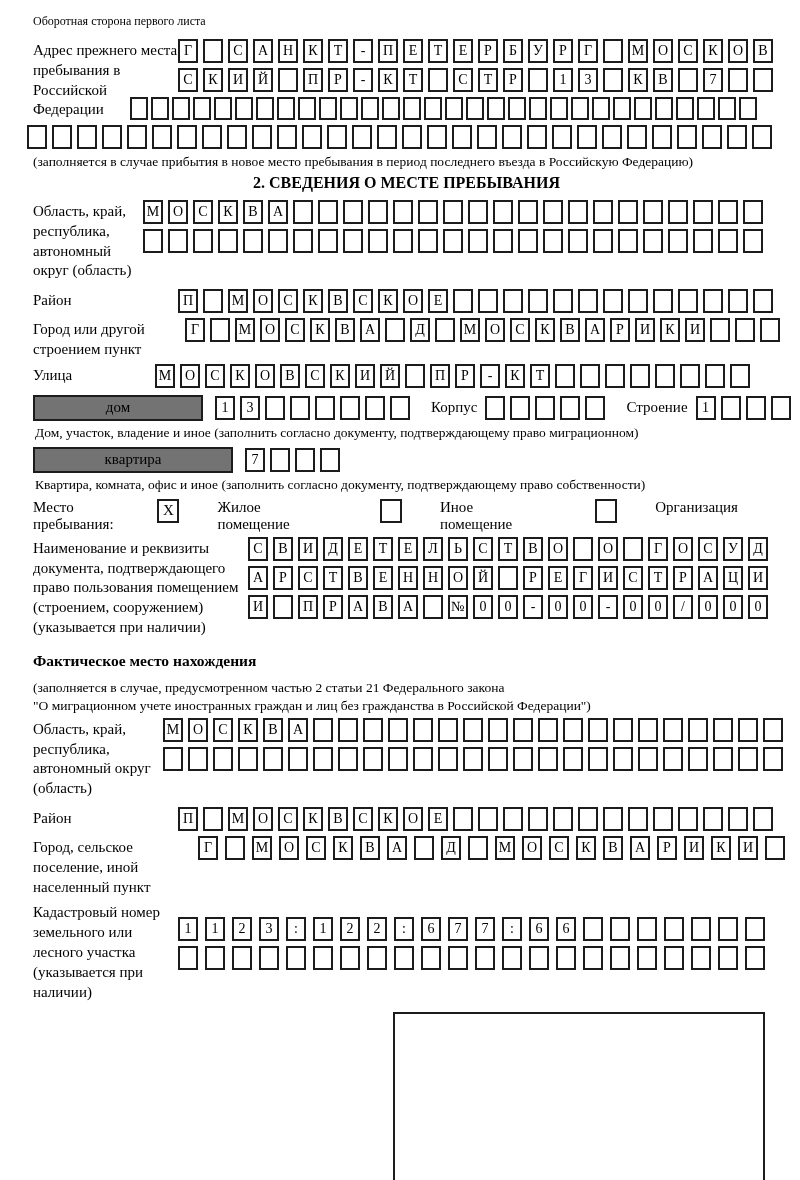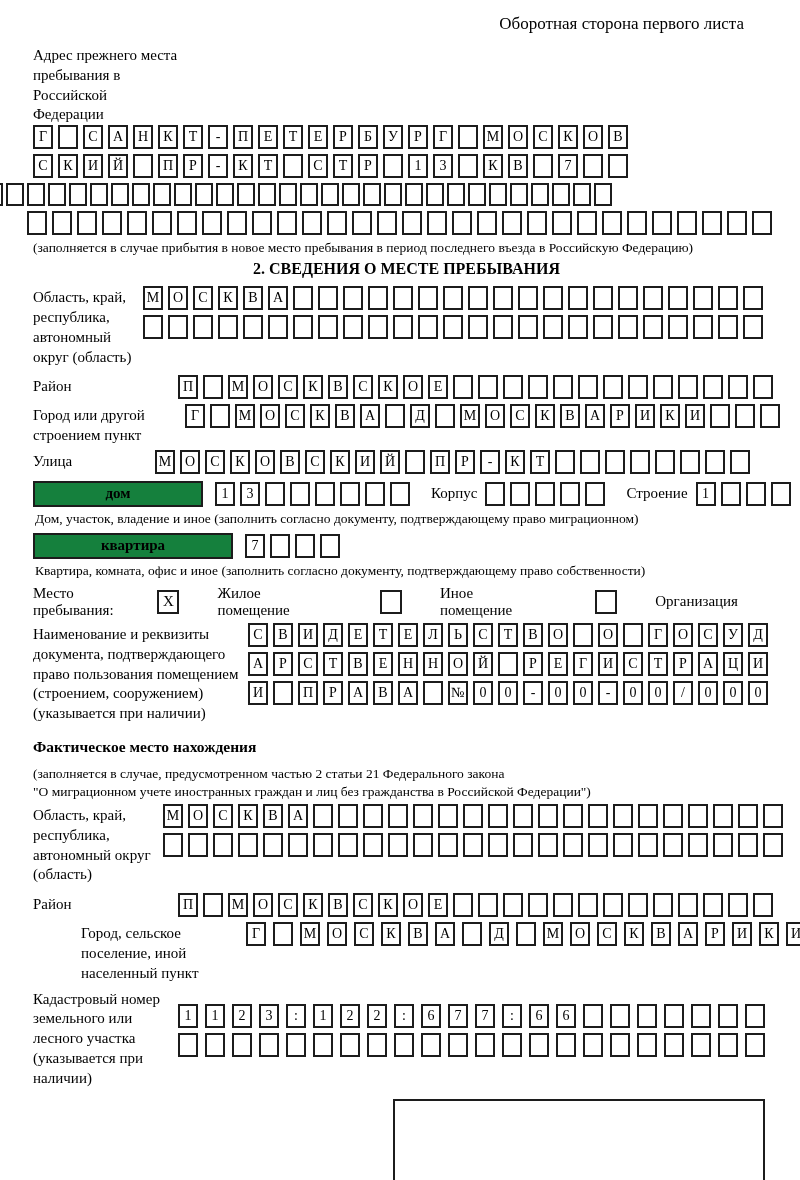--- a/index.html
+++ b/index.html
@@ -2,62 +2,62 @@
 <html><head>
 <meta charset="utf-8">
 <style>
   html,body{margin:0;padding:0;background:#fff;}
   .page{
     width:800px;height:1180px;background:#fff;color:#000;
     font-family:"Liberation Serif","DejaVu Serif",serif;
     position:relative;box-sizing:border-box;
     padding:14px 20px 0 33px;overflow:hidden;
   }
-  .header-note{text-align:right;padding-right:36px;font-size:17px;}
+  .header-note{padding-right:36px;font-size:12px;}
   
   .cellrow{display:flex;margin-bottom:5px;}
   .cell{
     flex:none;display:inline-flex;align-items:center;justify-content:center;
     width:20px;height:24px;border:2px solid #1c1c1c;box-sizing:border-box;
     margin-right:5px;font-size:14px;line-height:1;background:#fff;
   }
   .cellrow.compact{margin-left:-48px;}
   .cellrow.compact .cell{width:18px;height:23px;margin-right:3px;}
   .cellrow.wide .cell{margin-right:7px;}
   
   .field{display:flex;align-items:flex-start;}
   .field .label{flex:none;font-size:15px;line-height:1.32;padding-top:2px;}
   .field .rows{flex:1;min-width:0;}
   .w145{width:145px;} .w110{width:110px;} .w150{width:152px;}
-  .w122{width:122px;} .w215{width:215px;} .w130{width:130px;} .w165{width:165px;margin-left:48px;}
+  .w122{width:122px;} .w215{width:215px;} .w130{width:130px;} .w165{width:165px;}
   .note{font-size:13.5px;text-align:left;margin:2px 0 4px 0;}
   .note-left{font-size:13.5px;margin:0 0 6px 2px;}
   h2{font-size:16px;text-align:center;margin:4px 0 8px 0;font-weight:bold;}
   .fact-title{font-size:15.5px;font-weight:bold;text-align:left;margin:14px 0 10px 0;}
   
   .inline-row{display:flex;align-items:center;margin:2px 0 4px 0;}
   .labelbox{
     flex:none;border:2px solid #1c1c1c;box-sizing:border-box;height:26px;
-    display:flex;align-items:center;justify-content:center;font-size:15px;background:#15803d;font-weight:bold;
+    display:flex;align-items:center;justify-content:center;font-size:15px;background:#737373;
   }
   .labelbox.dom{width:170px;margin-right:12px;}
   .labelbox.kvartira{width:200px;margin-right:12px;}
   .inline-row .cellrow{margin-bottom:0;}
   .inline-label{font-size:15px;margin:0 8px 0 16px;}
   
-  .mesto-row{display:flex;align-items:center;margin:6px 0 2px 0;font-size:15px;gap:28px;}
+  .mesto-row{display:flex;margin:6px 0 2px 0;font-size:15px;gap:28px;}
   .checkbox{
     flex:none;width:22px;height:24px;border:2px solid #1c1c1c;box-sizing:border-box;
     display:inline-flex;align-items:center;justify-content:center;
     font-size:15px;margin:0 10px 0 8px;background:#fff;
   }
   .opt-label{margin-right:42px;}
   
   .stamp-box{width:372px;height:175px;border:2px solid #1c1c1c;box-sizing:border-box;margin:10px 0 6px 360px;background:#fff;}
-  .mt4{margin-top:4px;} .mt8{margin-top:8px;} .mt10{margin-top:10px;flex-direction:column;}
+  .mt4{margin-top:4px;} .mt8{margin-top:8px;} .mt10{margin-top:10px;}
   .rows .offset{margin-top:16px;}
 </style>
 </head>
 <body>
 
 <div class="page">
 
   <div class="header-note">Оборотная сторона первого листа</div>
 
   <div class="field mt10">

